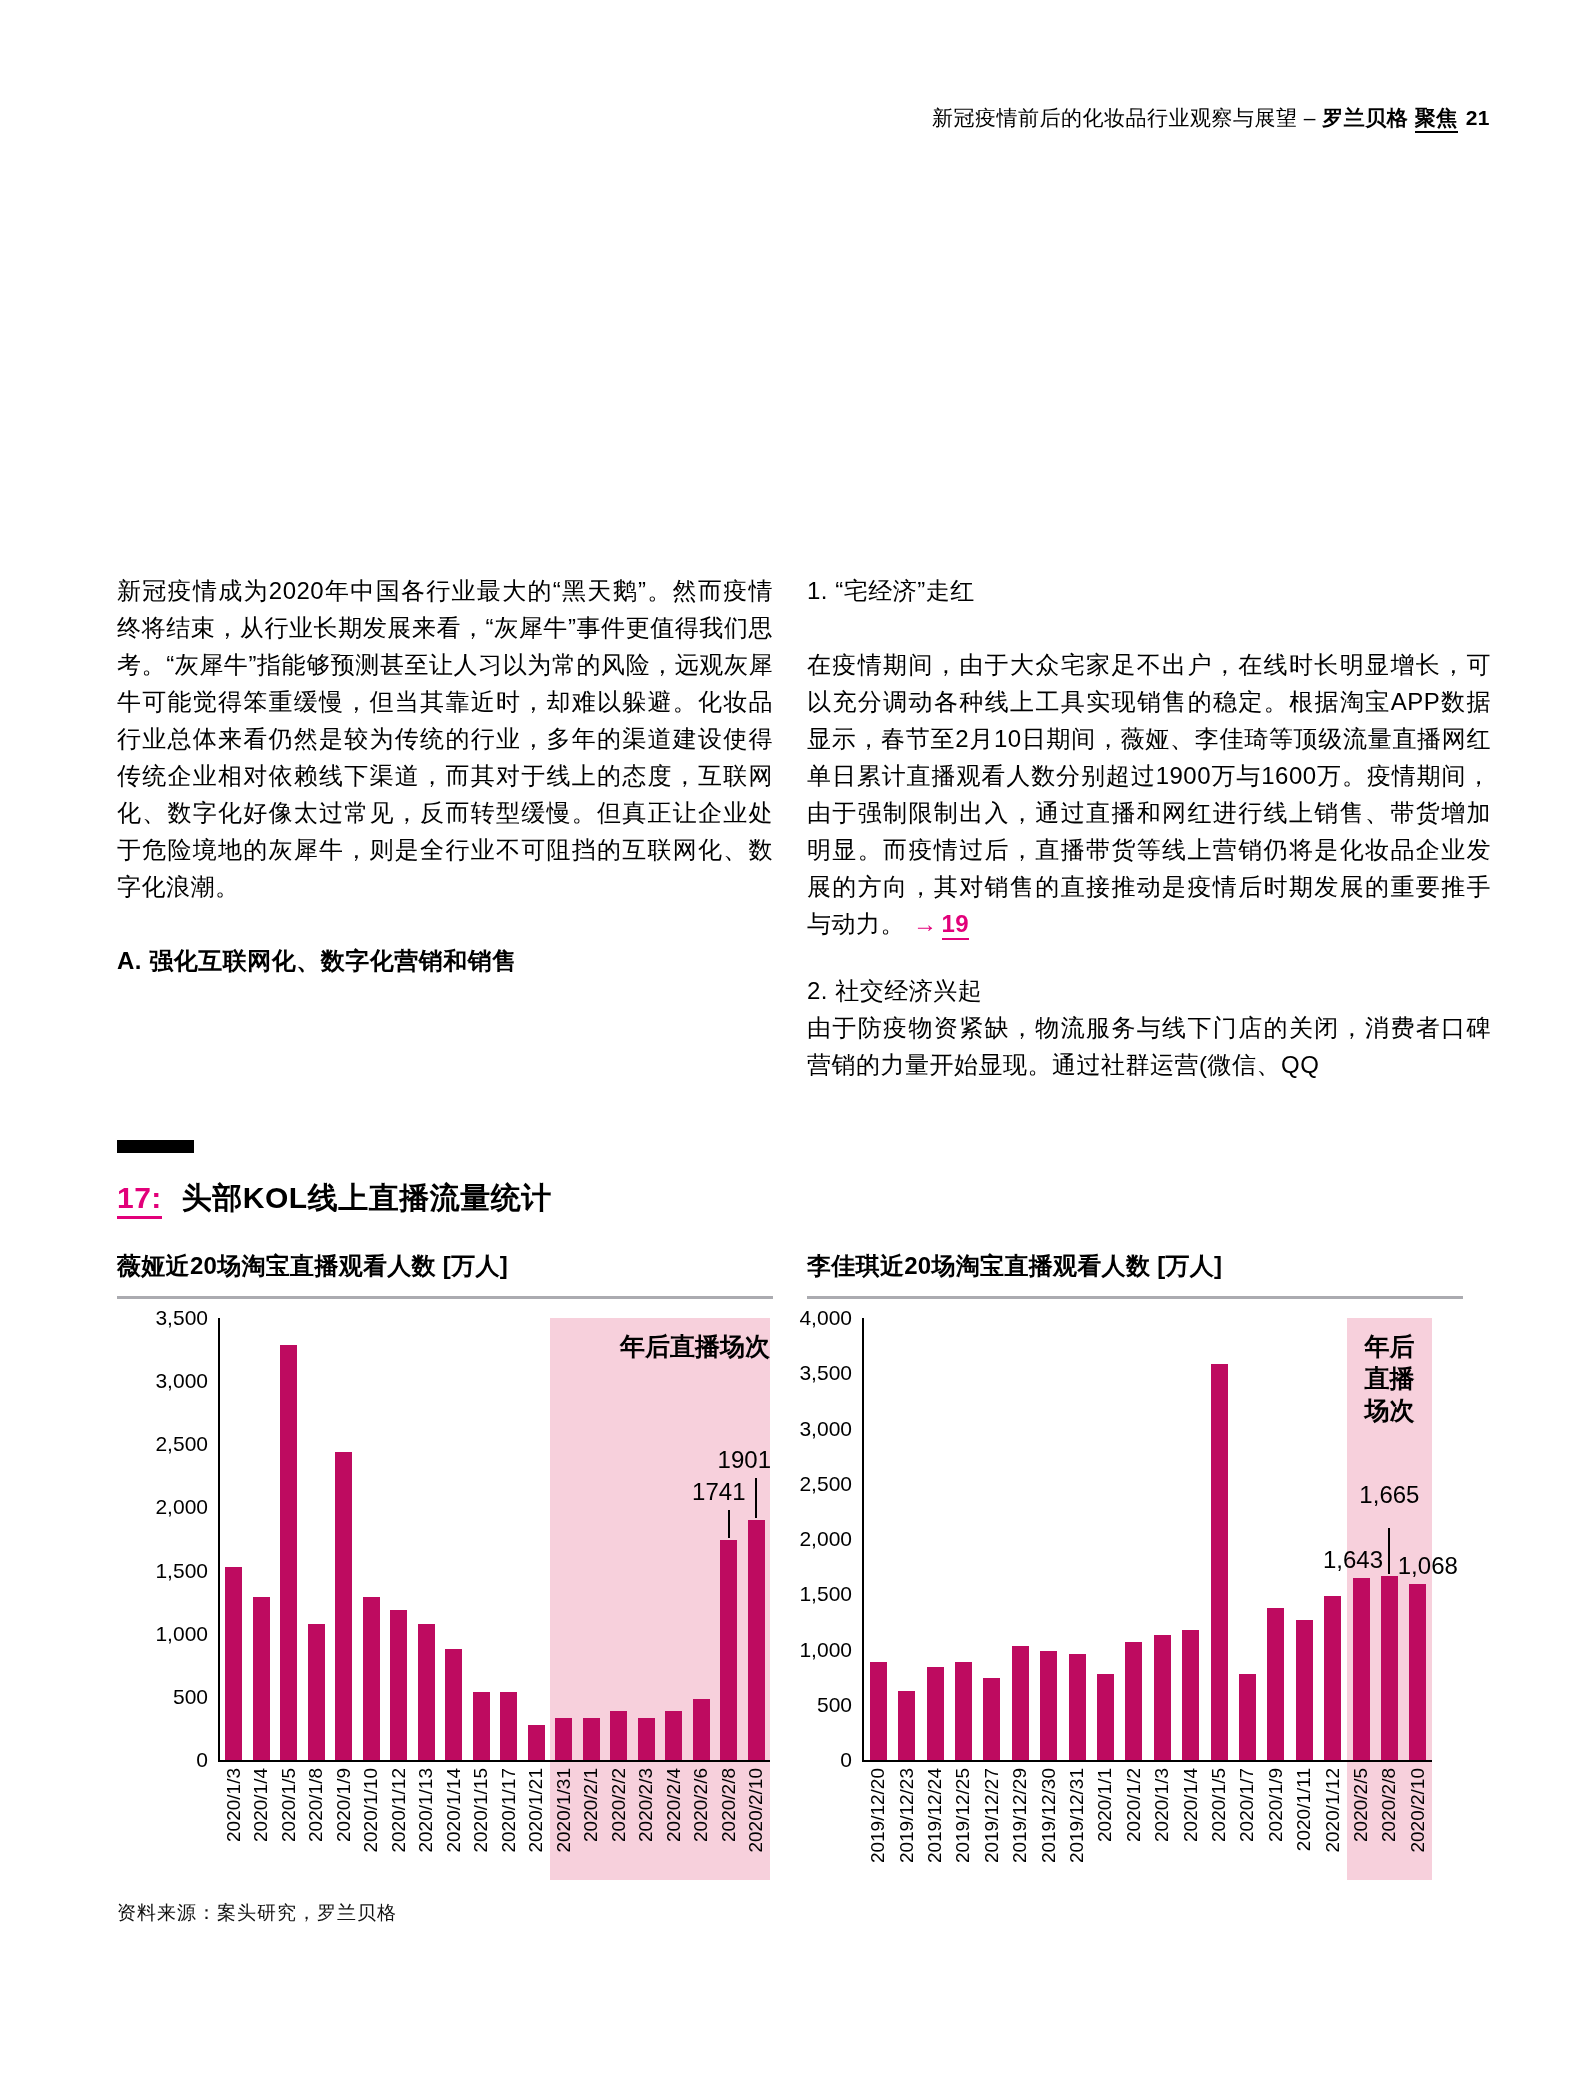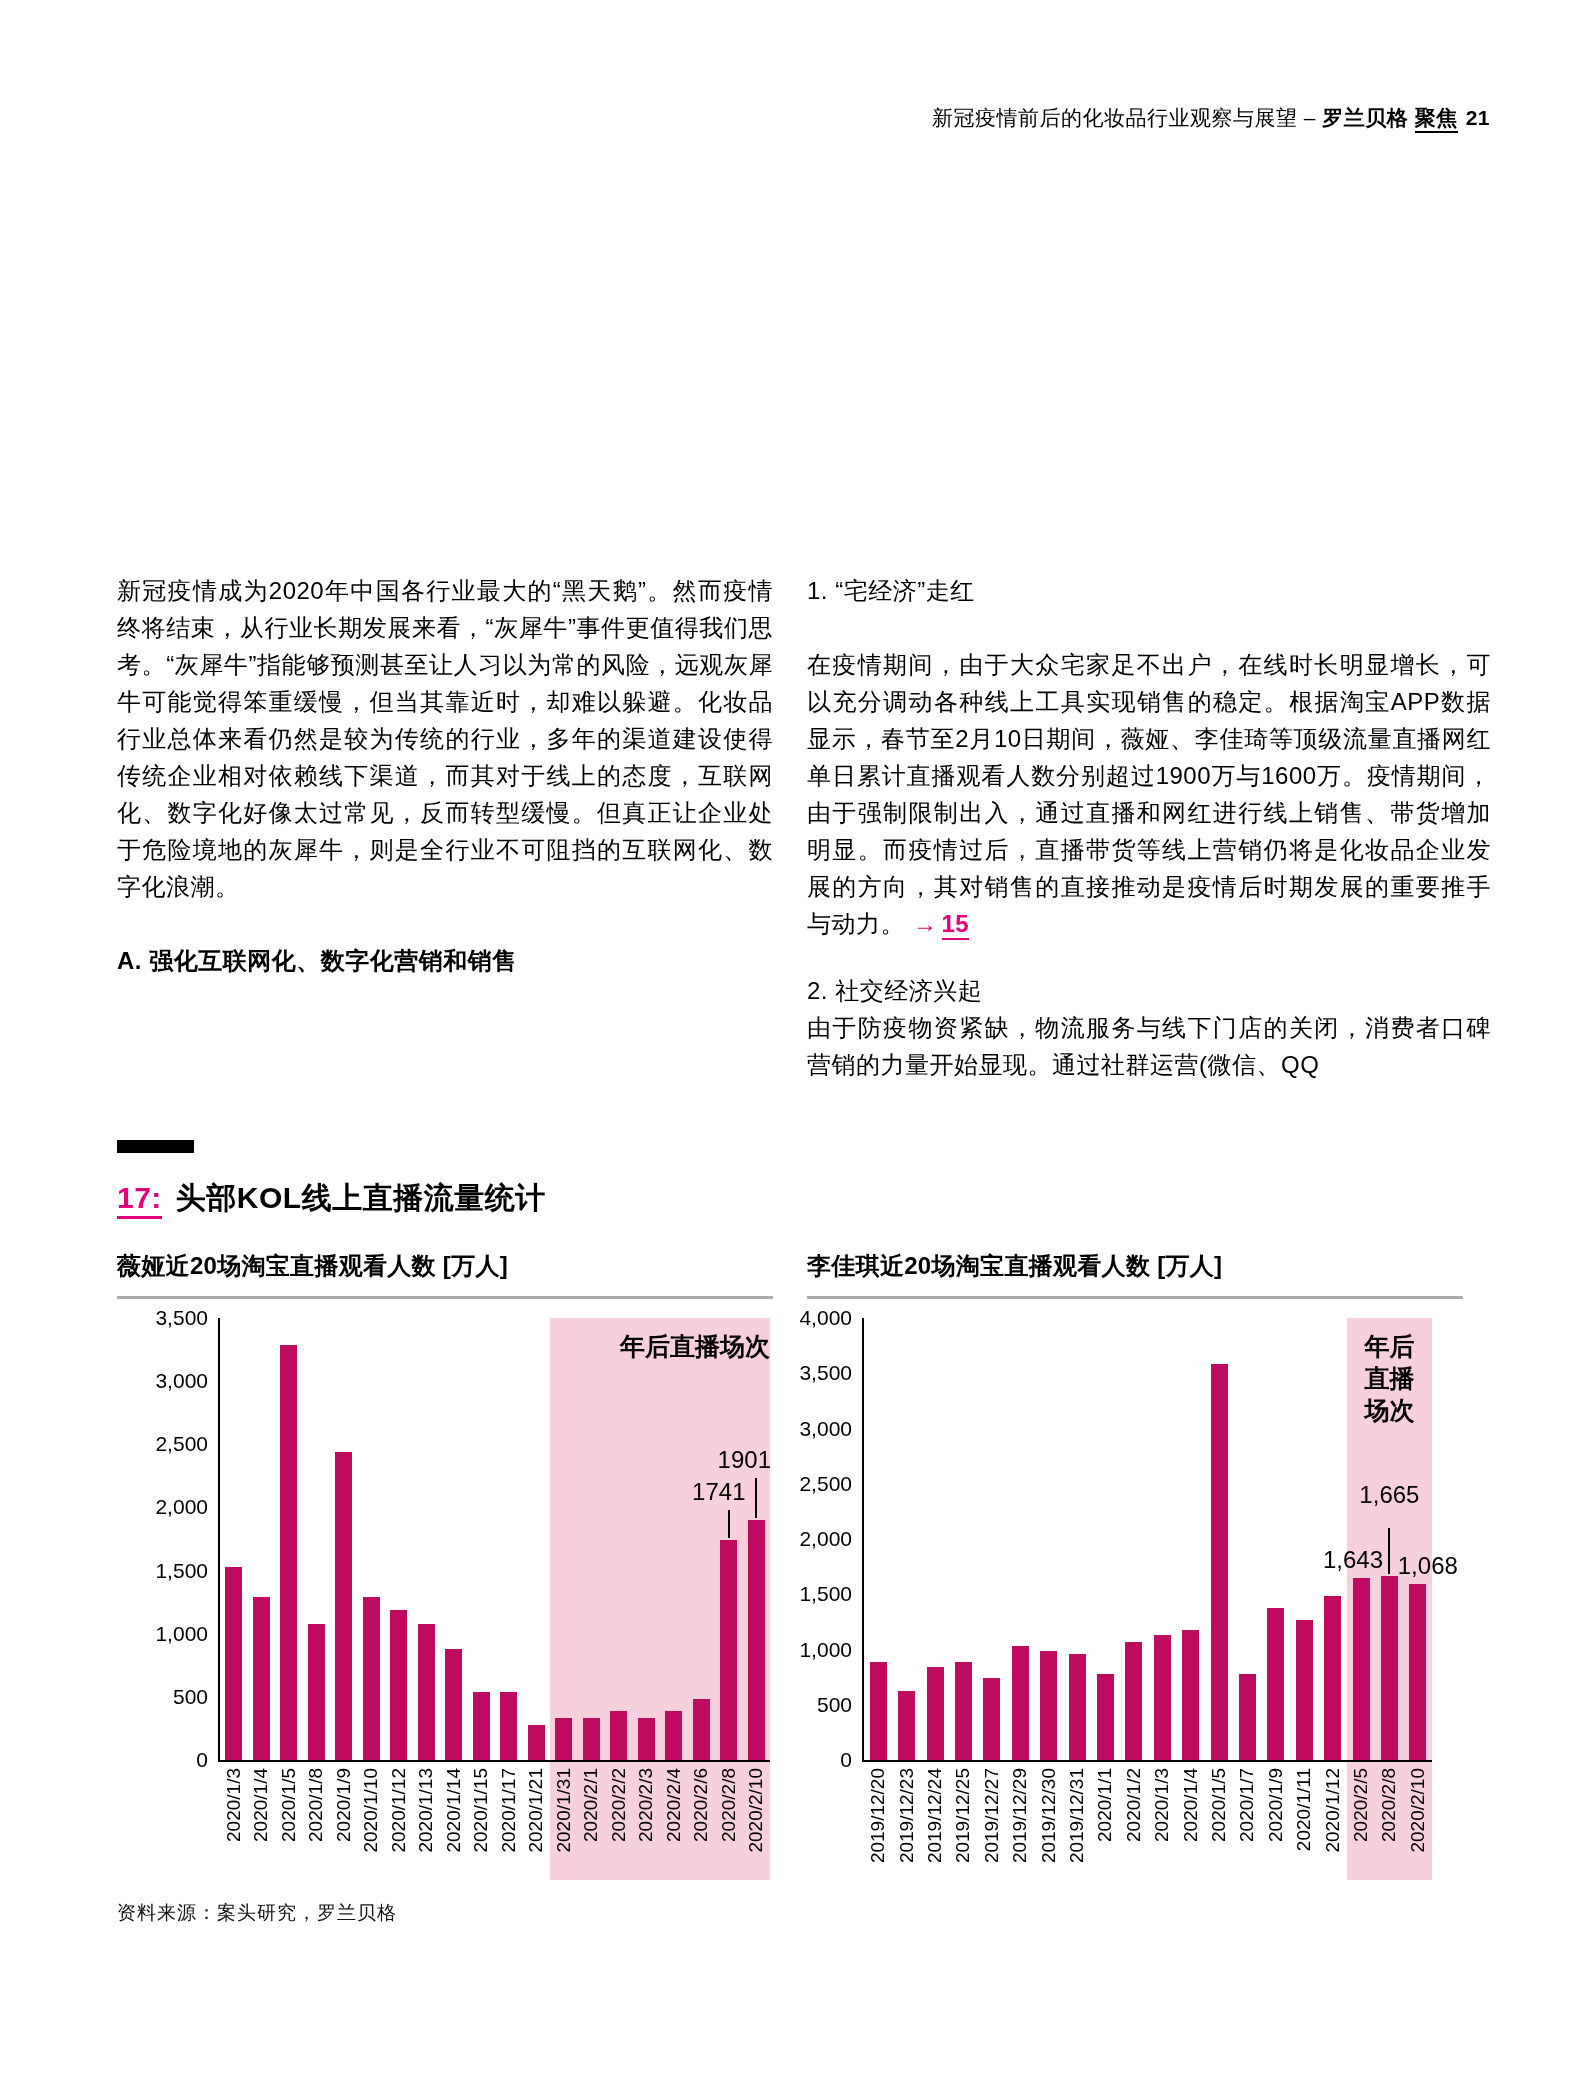--- a/index.html
+++ b/index.html
@@ -20,21 +20,21 @@
   .gap-after{margin-bottom:37px !important;}
   .subhead{font-weight:bold;margin-top:38px;font-size:24px;}
   .h2-gap{margin-top:30px !important;}
   .ref-link{color:#E2007A;font-weight:bold;margin-left:8px;white-space:nowrap;}
   .ref-num{border-bottom:2px solid #E2007A;margin-left:4px;padding-bottom:1px;}
 
   
   .section-marker{position:absolute;left:117px;top:1140px;width:77px;height:13px;background:#000;}
   .figure-head{position:absolute;left:117px;top:1178px;font-size:30px;font-weight:bold;letter-spacing:.5px;}
   .fig-num{color:#E2007A;border-bottom:3px solid #E2007A;padding-bottom:2px;}
-  .fig-title{margin-left:14px;}
+  .fig-title{margin-left:20px;}
 
   
   .chart-panel{position:absolute;top:1250px;width:656px;height:650px;}
   .panel-0{left:117px;}
   .panel-1{left:807px;}
   .chart-title{font-size:24px;font-weight:bold;letter-spacing:.3px;}
   .chart-rule{position:absolute;left:0;top:46px;width:100%;height:3px;background:#ABABB0;}
   .plot-wrap{position:absolute;left:0;top:0;width:100%;height:100%;}
 
   .source{position:absolute;left:117px;top:1900px;font-size:19px;color:#111;letter-spacing:1px;}
@@ -48,21 +48,21 @@
     <span>新冠疫情前后的化妆品行业观察与展望 – </span><span class="hdr-bold">罗兰贝格 </span><span class="hdr-bold hdr-underline">聚焦</span><span class="hdr-page">21</span>
   </div>
 
   <div class="col col-left">
     <p class="gap-after">新冠疫情成为2020年中国各行业最大的“黑天鹅”。然而疫情终将结束，从行业长期发展来看，“灰犀牛”事件更值得我们思考。“灰犀牛”指能够预测甚至让人习以为常的风险，远观灰犀牛可能觉得笨重缓慢，但当其靠近时，却难以躲避。化妆品行业总体来看仍然是较为传统的行业，多年的渠道建设使得传统企业相对依赖线下渠道，而其对于线上的态度，互联网化、数字化好像太过常见，反而转型缓慢。但真正让企业处于危险境地的灰犀牛，则是全行业不可阻挡的互联网化、数字化浪潮。</p>
     <p class="subhead">A. 强化互联网化、数字化营销和销售</p>
   </div>
 
   <div class="col col-right">
     <p class="gap-after">1. “宅经济”走红</p>
-    <p><span>在疫情期间，由于大众宅家足不出户，在线时长明显增长，可以充分调动各种线上工具实现销售的稳定。根据淘宝APP数据显示，春节至2月10日期间，薇娅、李佳琦等顶级流量直播网红单日累计直播观看人数分别超过1900万与1600万。疫情期间，由于强制限制出入，通过直播和网红进行线上销售、带货增加明显。而疫情过后，直播带货等线上营销仍将是化妆品企业发展的方向，其对销售的直接推动是疫情后时期发展的重要推手与动力。</span><span class="ref-link"><span>→</span><span class="ref-num">15</span></span></p>
+    <p><span>在疫情期间，由于大众宅家足不出户，在线时长明显增长，可以充分调动各种线上工具实现销售的稳定。根据淘宝APP数据显示，春节至2月10日期间，薇娅、李佳琦等顶级流量直播网红单日累计直播观看人数分别超过1900万与1600万。疫情期间，由于强制限制出入，通过直播和网红进行线上销售、带货增加明显。而疫情过后，直播带货等线上营销仍将是化妆品企业发展的方向，其对销售的直接推动是疫情后时期发展的重要推手与动力。</span><span class="ref-link"><span>→</span><span class="ref-num">19</span></span></p>
     <p class="h2-gap">2. 社交经济兴起</p>
     <p>由于防疫物资紧缺，物流服务与线下门店的关闭，消费者口碑营销的力量开始显现。通过社群运营(微信、QQ</p>
   </div>
 
   <div class="section-marker"></div>
   <div class="figure-head">
     <span class="fig-num">17:</span><span class="fig-title">头部KOL线上直播流量统计</span>
   </div>
 
   <div class="chart-panel panel-0">

